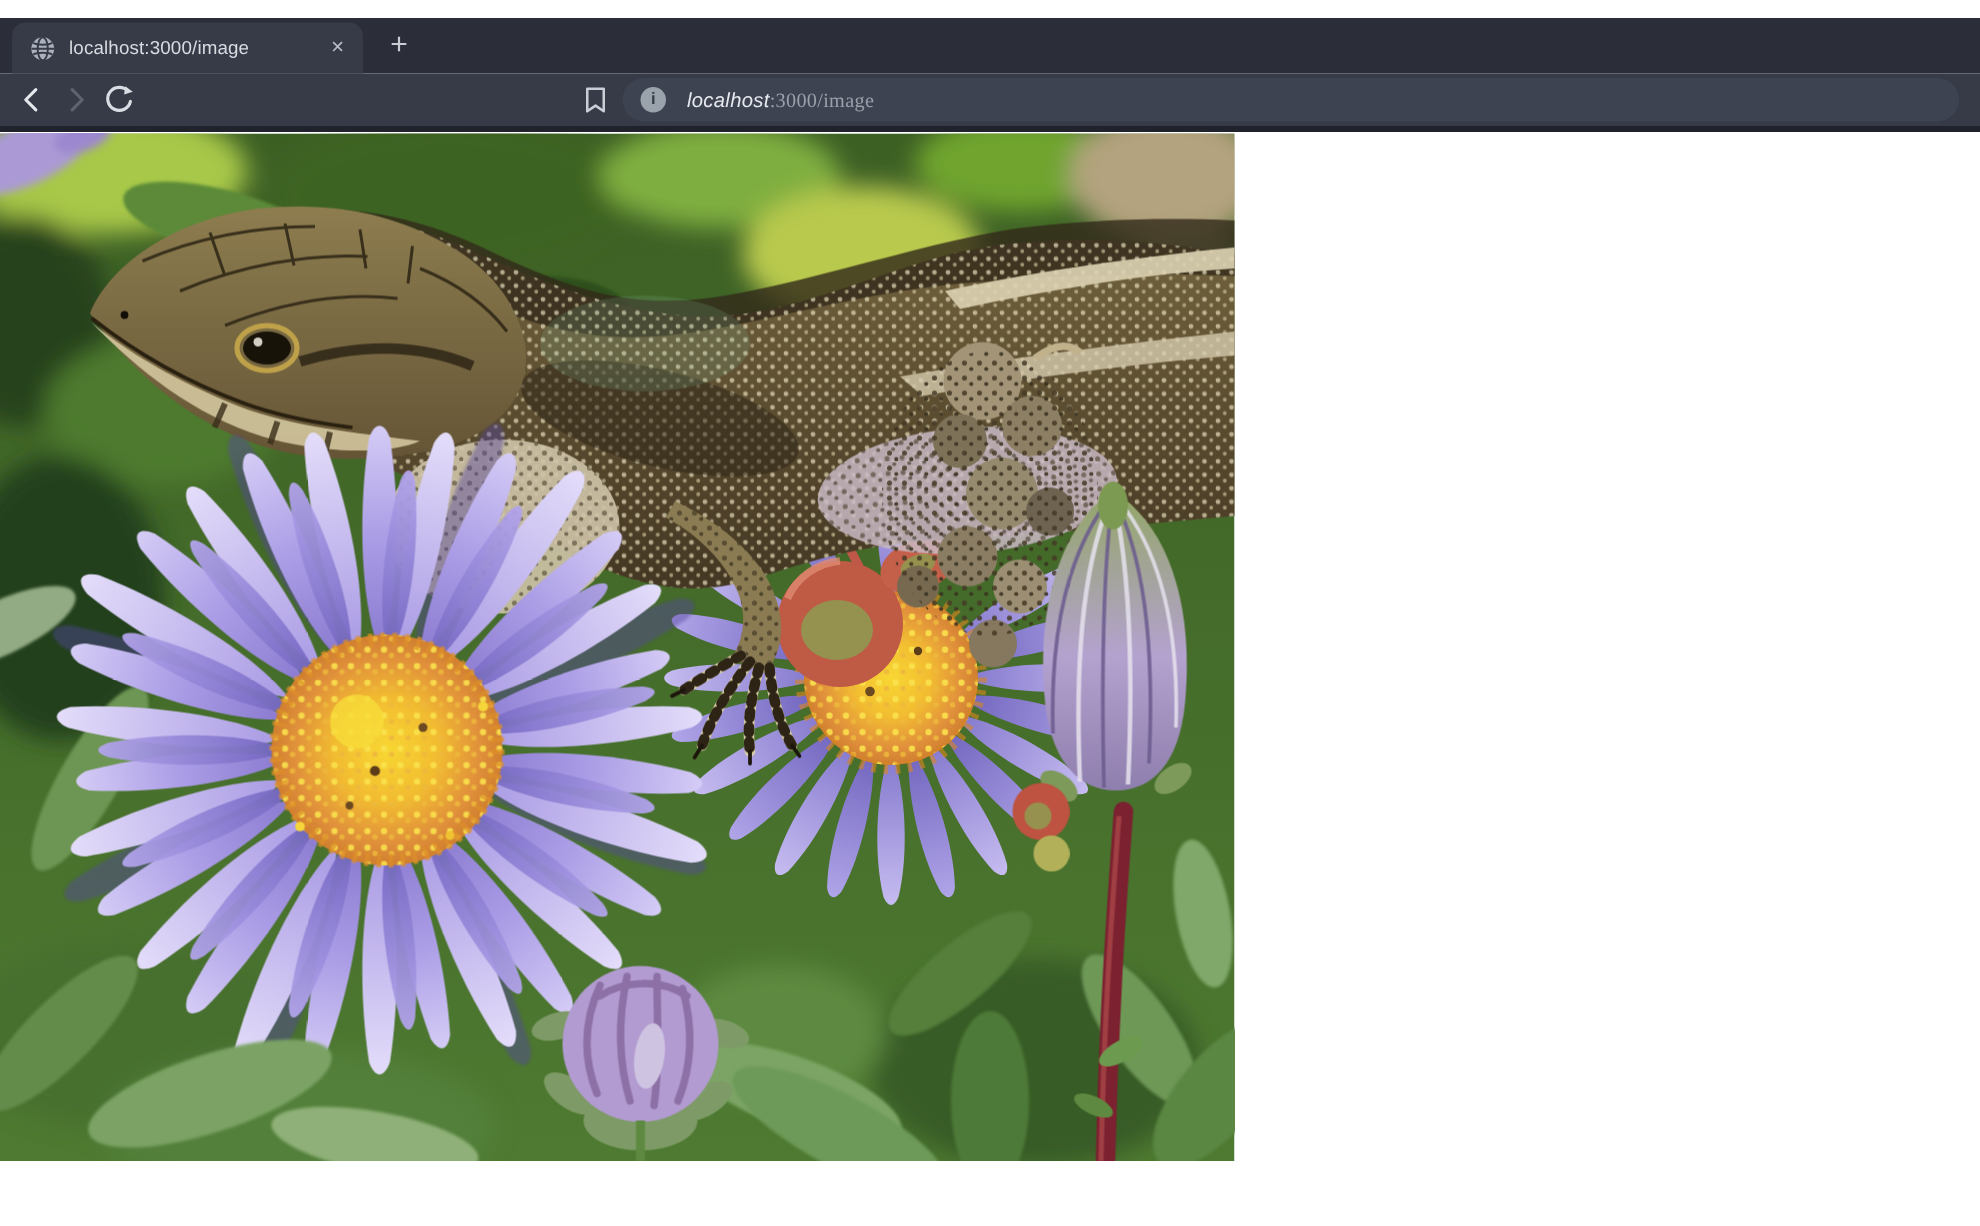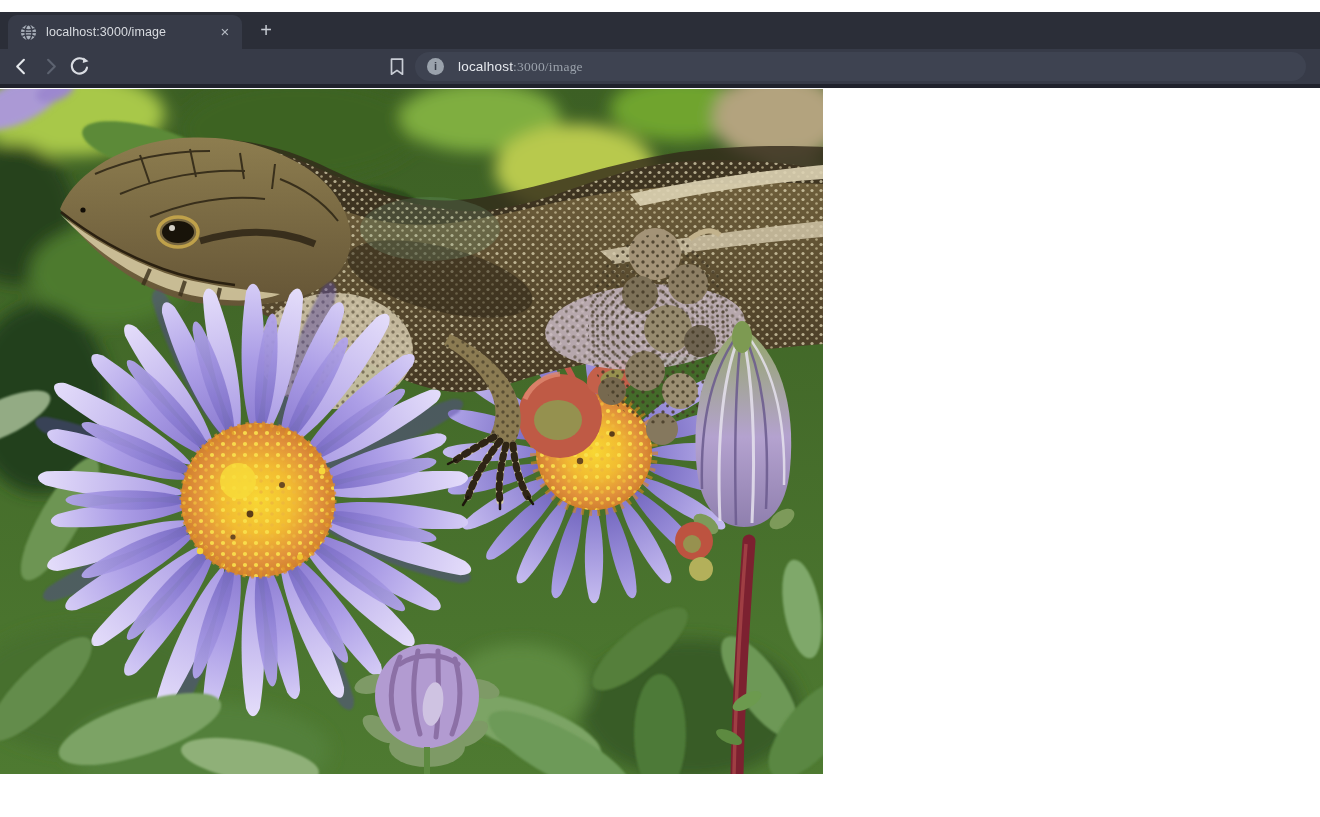--- a/index.html
+++ b/index.html
@@ -28,21 +28,21 @@
   .btn-reload { left:68px; }
   .btn-bookmark { position:absolute; left:389px; top:8px; width:16px; height:19px; }
   .btn-bookmark svg { display:block; width:100%; height:100%; }
 
   .urlbar { position:absolute; left:415px; right:14px; top:3px; height:29px; background:#3e4351;
             border-radius:14.5px; display:flex; align-items:center; padding:0 12px; }
   .info-badge { width:17px; height:17px; border-radius:50%; background:#9aa2ac; color:#363b47;
                 font-size:11px; font-weight:700; text-align:center; line-height:17px;
                 font-style:normal; flex:0 0 auto; }
   .url-text { margin-left:14px; font-size:13.5px; letter-spacing:.2px; white-space:nowrap; }
-  .url-host { color:#e6e9ee; }
+  .url-host { color:#e6e9ee;font-style:italic; }
   .url-rest { color:#9aa1ab;font-family:Liberation Serif, serif; }
 
   .chrome-edge { position:absolute; left:0; top:72px; width:1320px; height:4px; background:#20222c; }
 
   
   .page { position:absolute; left:0; top:76px; width:1320px; height:741px; background:#ffffff; }
   .photo { position:absolute; left:0; top:1px; width:823px; height:685px; display:block; }
   .photo svg { display:block; width:823px; height:685px; }
 </style>
 </head>

